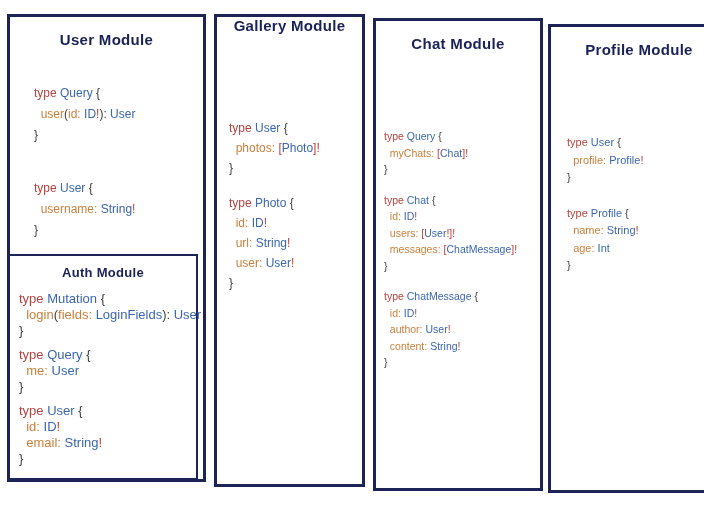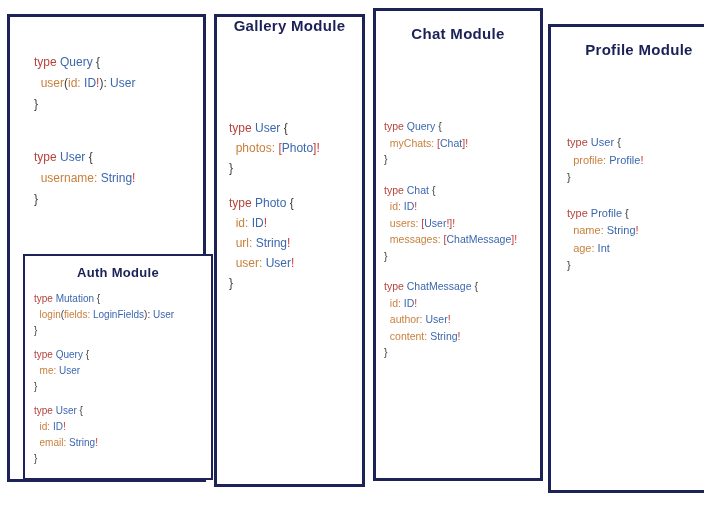--- a/index.html
+++ b/index.html
@@ -35,49 +35,50 @@
   .tk-pu { color: var(--pu, #3d3d3d); }
   .tk-rd { color: var(--rd, #c0403a); }
 
   
   .panel-user { left: 7px; top: 14px; width: 199px; height: 468px; }
   .panel-user .panel-title { margin-top: 14px; font-size: 15px; }
   .panel-user .code { margin-top: 35px; padding-left: 24px; font-size: 12px; line-height: 21px; }
   .panel-user .code-block { margin-bottom: 32px; }
 
   
-  .panel-auth { left: 23px; top: 254px; width: 190px; height: 226px; border-width: 2px; z-index: 2; }
+  .panel-auth { left: 8px; top: 254px; width: 190px; height: 226px; border-width: 2px; z-index: 2; }
   .panel-auth .panel-title { margin-top: 9px; font-size: 13px; }
-  .panel-auth .code { margin-top: 11px; padding-left: 9px; font-size: 10px; line-height: 16px; }
+  .panel-auth .code { margin-top: 11px; padding-left: 9px; font-size: 13px; line-height: 16px; }
   .panel-auth .code-block { margin-bottom: 8px; }
 
   
   .panel-gallery { left: 214px; top: 14px; width: 151px; height: 473px; }
   .panel-gallery .panel-title { font-size: 15px; }
   .panel-gallery .code { margin-top: 84px; padding-left: 12px; font-size: 12px; line-height: 20px; }
   .panel-gallery .code-block { margin-bottom: 15px; }
 
   
-  .panel-chat { left: 373px; top: 8px; width: 170px; height: 473px; }
+  .panel-chat { left: 373px; top: 18px; width: 170px; height: 473px; }
   .panel-chat .panel-title { margin-top: 14px; font-size: 15px; }
   .panel-chat .code { margin-top: 76px; padding-left: 8px; font-size: 10.5px; line-height: 16.5px; }
   .panel-chat .code-block { margin-bottom: 14px; }
 
   
   .panel-profile { left: 548px; top: 24px; width: 182px; height: 469px; }
   .panel-profile .panel-title { margin-top: 14px; font-size: 15px; }
   .panel-profile .code { margin-top: 76px; padding-left: 16px; font-size: 11px; line-height: 17.5px; }
   .panel-profile .code-block { margin-bottom: 18px; }
 </style>
 </head>
 <body>
 
 <div class="canvas">
 
   <section class="panel panel-user">
+    <h2 class="panel-title">User Module</h2>
     <div class="code"><div class="code-block"><div><span class="tk-kw">type </span><span class="tk-ty">Query </span><span class="tk-pu">{</span></div><div><span class="tk-pu">  </span><span class="tk-fl">user</span><span class="tk-pu">(</span><span class="tk-fl">id:</span><span class="tk-pu"> </span><span class="tk-ty">ID</span><span class="tk-rd">!</span><span class="tk-pu">): </span><span class="tk-ty">User</span></div><div><span class="tk-pu">}</span></div></div><div class="code-block"><div><span class="tk-kw">type </span><span class="tk-ty">User </span><span class="tk-pu">{</span></div><div><span class="tk-pu">  </span><span class="tk-fl">username:</span><span class="tk-pu"> </span><span class="tk-ty">String</span><span class="tk-rd">!</span></div><div><span class="tk-pu">}</span></div></div></div>
   </section>
 
   <section class="panel panel-auth">
     <h2 class="panel-title">Auth Module</h2>
     <div class="code"><div class="code-block"><div><span class="tk-kw">type </span><span class="tk-ty">Mutation </span><span class="tk-pu">{</span></div><div><span class="tk-pu">  </span><span class="tk-fl">login</span><span class="tk-pu">(</span><span class="tk-fl">fields:</span><span class="tk-pu"> </span><span class="tk-ty">LoginFields</span><span class="tk-pu">): </span><span class="tk-ty">User</span></div><div><span class="tk-pu">}</span></div></div><div class="code-block"><div><span class="tk-kw">type </span><span class="tk-ty">Query </span><span class="tk-pu">{</span></div><div><span class="tk-pu">  </span><span class="tk-fl">me:</span><span class="tk-pu"> </span><span class="tk-ty">User</span></div><div><span class="tk-pu">}</span></div></div><div class="code-block"><div><span class="tk-kw">type </span><span class="tk-ty">User </span><span class="tk-pu">{</span></div><div><span class="tk-pu">  </span><span class="tk-fl">id:</span><span class="tk-pu"> </span><span class="tk-ty">ID</span><span class="tk-rd">!</span></div><div><span class="tk-pu">  </span><span class="tk-fl">email:</span><span class="tk-pu"> </span><span class="tk-ty">String</span><span class="tk-rd">!</span></div><div><span class="tk-pu">}</span></div></div></div>
   </section>
 
   <section class="panel panel-gallery">
     <h2 class="panel-title">Gallery Module</h2>

